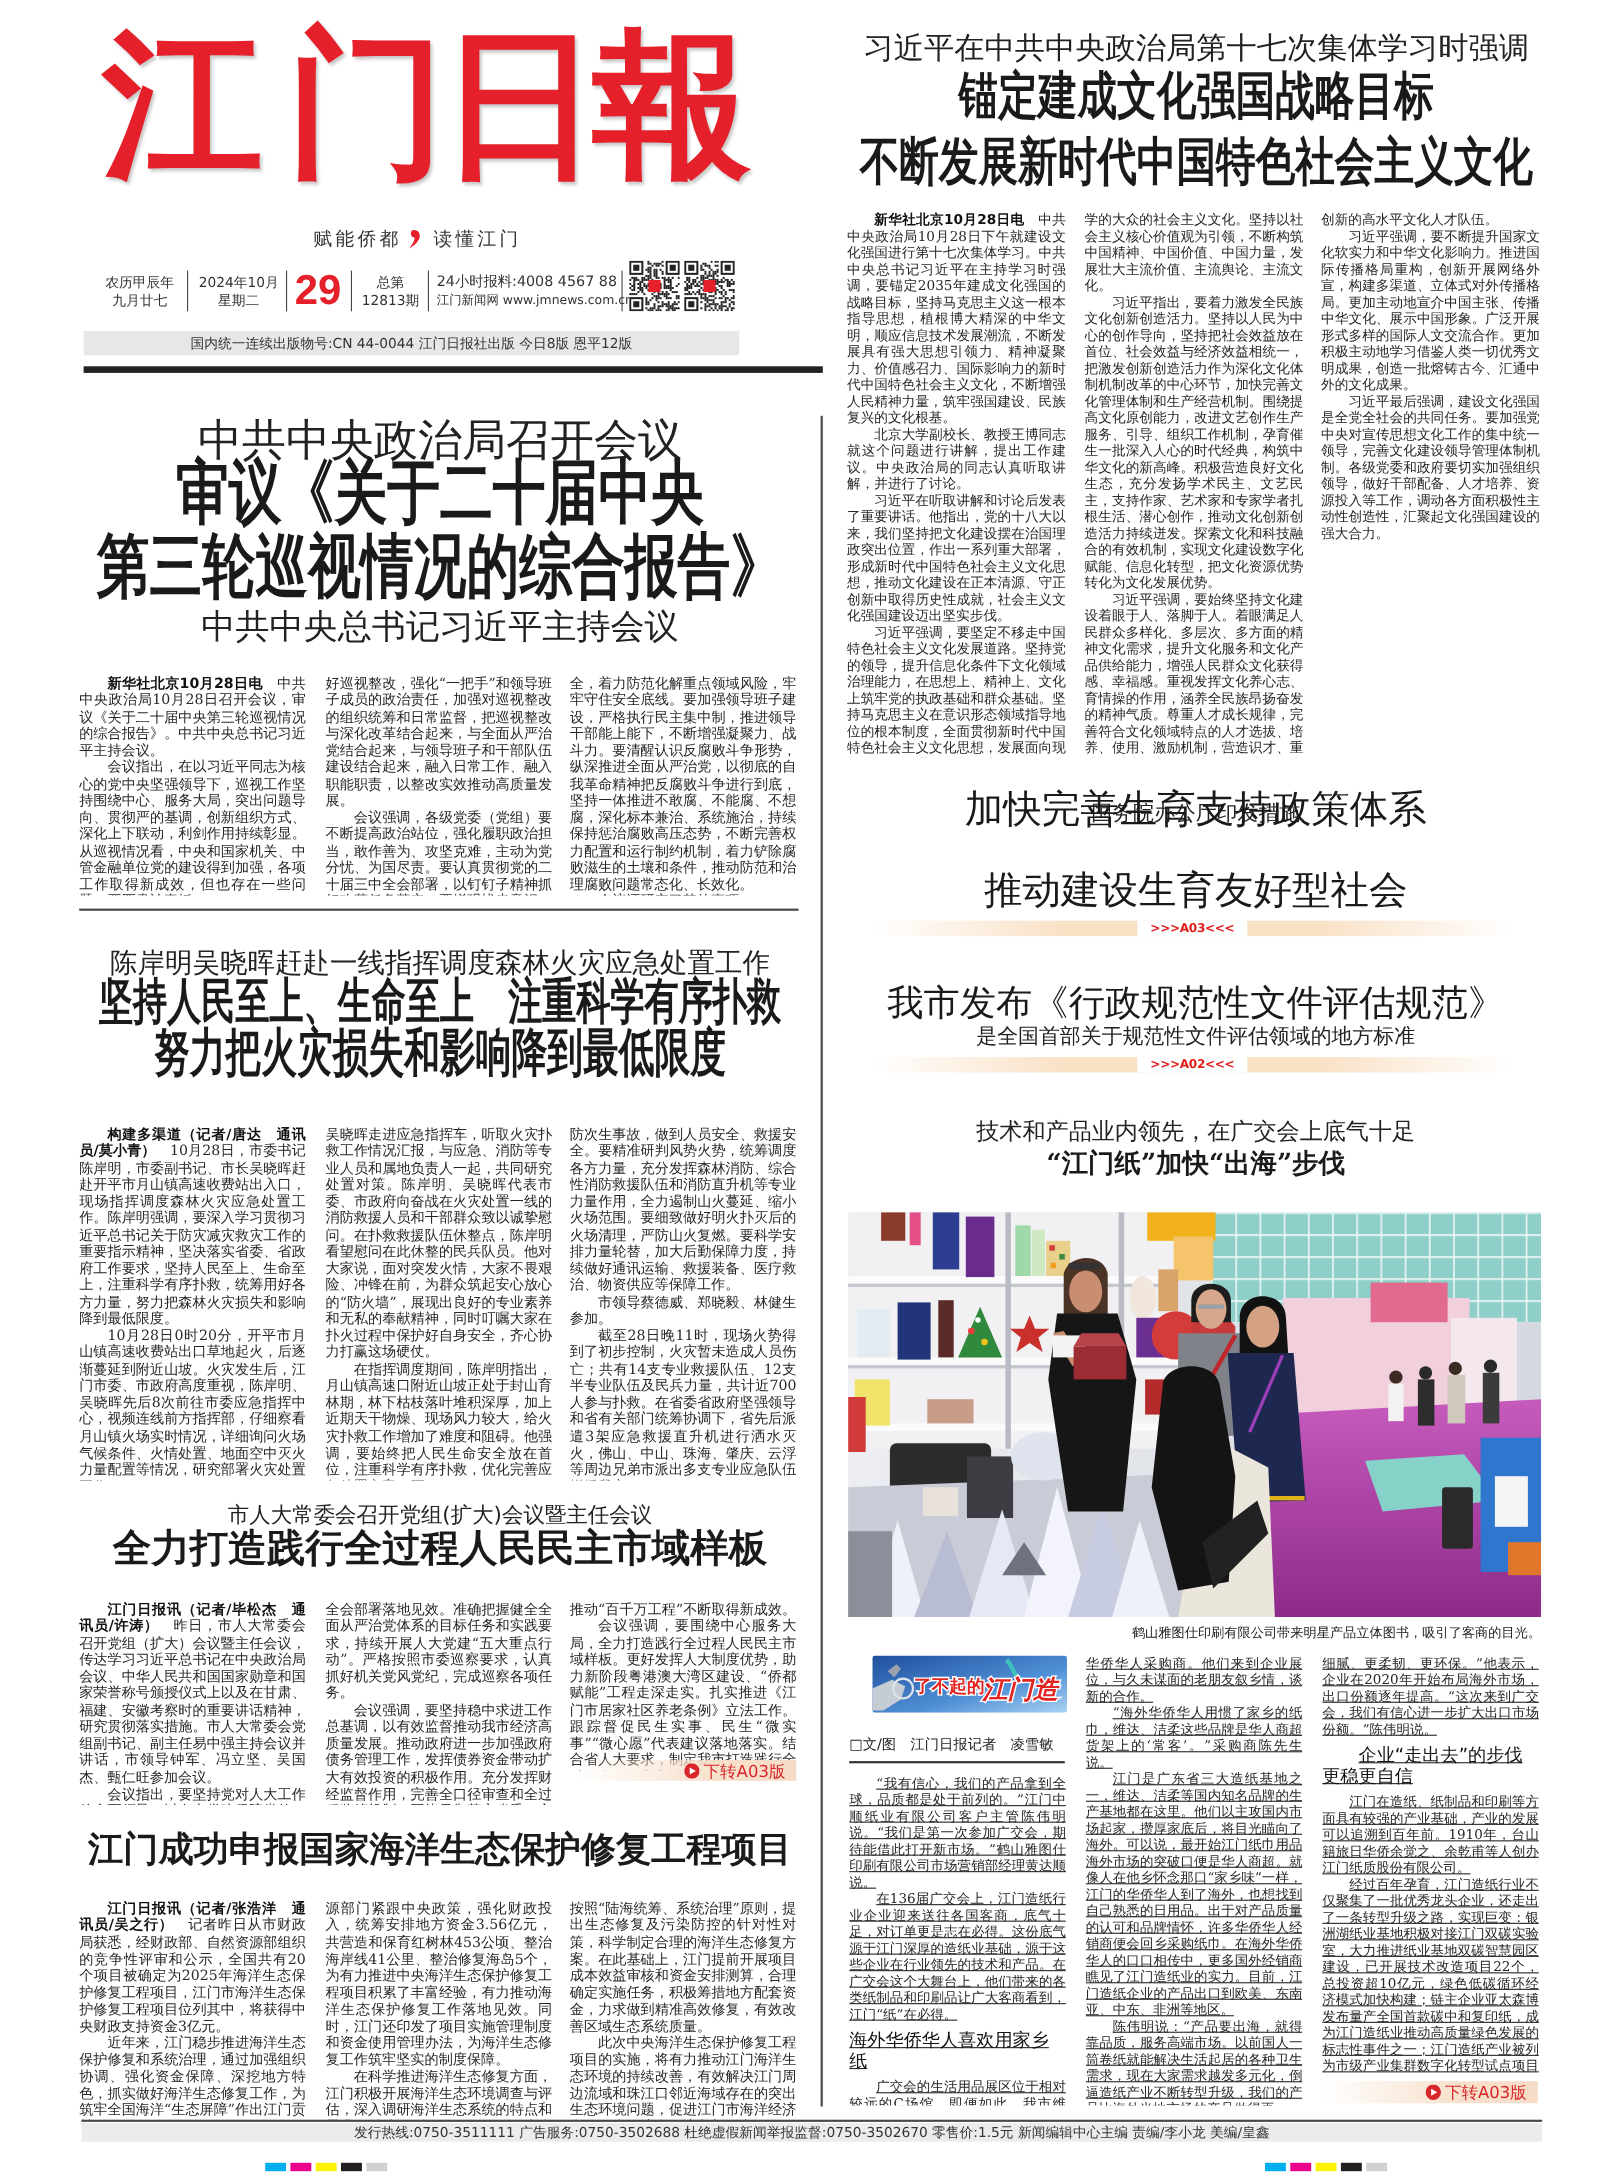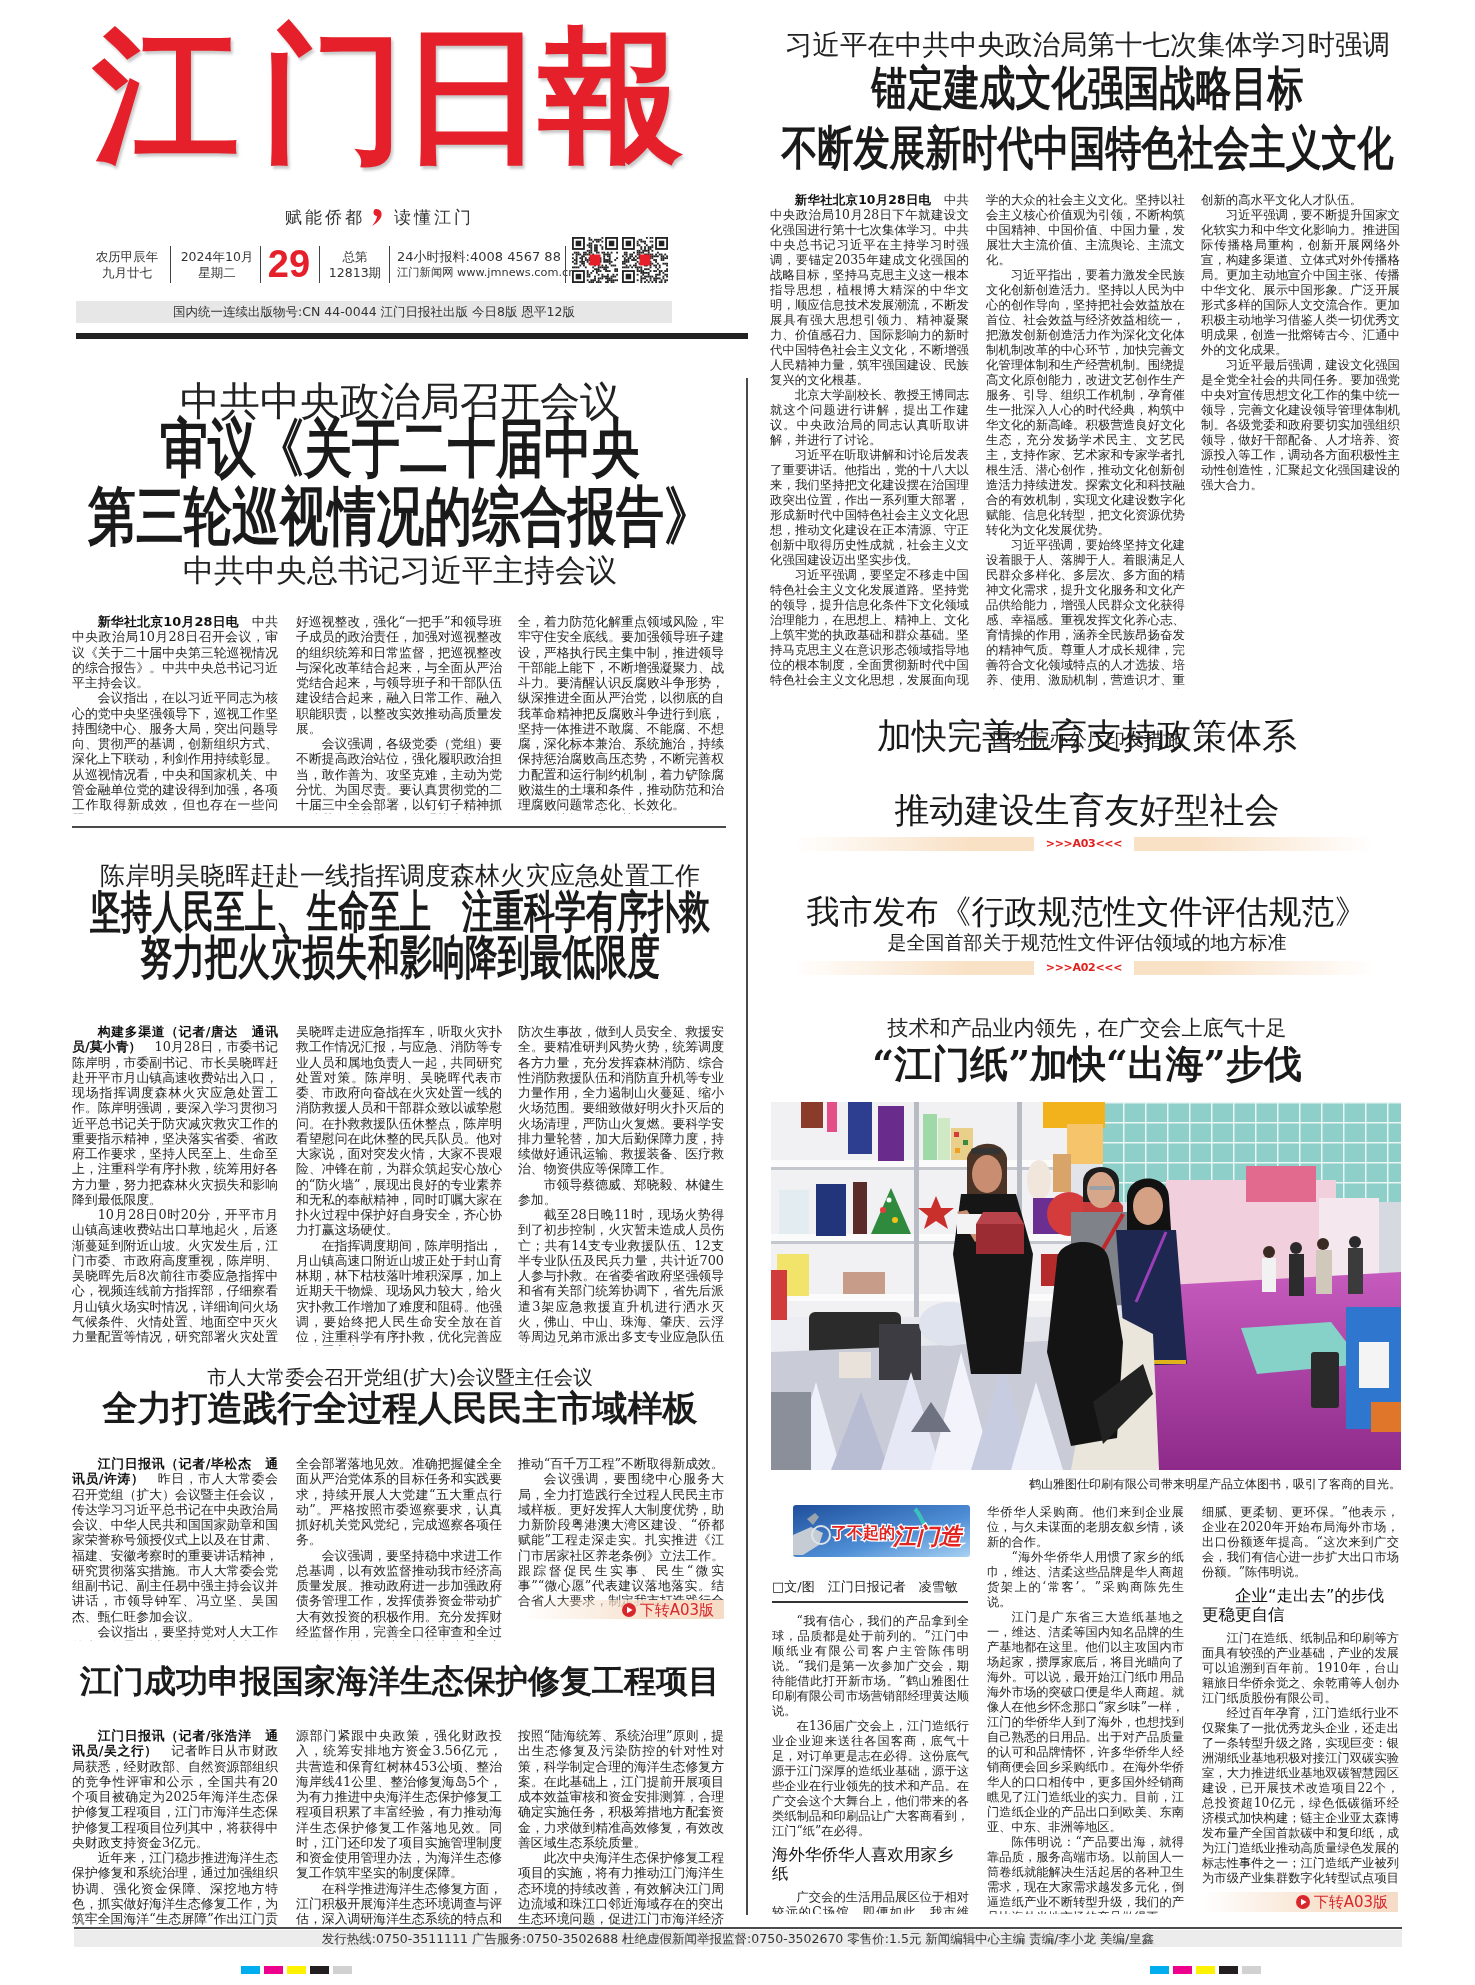--- a/index.html
+++ b/index.html
@@ -25,21 +25,21 @@
 .hl.right{left:770px;width:634px;}
 .cond{transform-origin:50% 0;}
 
 
 .col{position:absolute;overflow:hidden;color:#262626;}
 .col p{margin:0;text-indent:2em;text-align:justify;}
 .col p.cont{text-indent:0;}
 .col .lead{font-family:"DejaVu Sans",sans-serif;font-weight:bold;color:#111;}
 .colL{font-size:12.85px;line-height:15.25px;width:206px;margin-top:12px;}
 .colR{font-size:12.4px;line-height:15px;width:199px;}
-.colF{font-size:12.25px;line-height:15px;width:197px;}
+.colF{font-size:12.25px;line-height:15px;width:197px;text-decoration:underline;}
 .col .subhead{font-family:"DejaVu Sans",sans-serif;font-size:16.5px;line-height:19px;margin:6px 0 7px;color:#111;text-align:left;}
 .sub-indent .subhead{text-indent:2em;}
 
 
 .band{position:absolute;display:flex;justify-content:center;align-items:center;background:linear-gradient(to right,rgba(250,226,200,0) 0%,#f9e1c6 30%,#f9e1c6 70%,rgba(250,226,200,0) 100%);}
 .band-label{background:#fff;padding:0 12px;color:#e0201c;font-family:"DejaVu Sans",sans-serif;font-weight:bold;font-size:11px;line-height:14px;letter-spacing:-0.3px;}
 .jump{position:absolute;display:flex;justify-content:flex-end;align-items:center;padding-right:10px;background:linear-gradient(to right,rgba(248,226,206,0) 0%,#f7e0cb 65%,#f6dcc6 100%);}
 .jump-text{color:var(--jump);font-family:"DejaVu Sans",sans-serif;font-size:15px;line-height:18px;margin-left:4px;}
 
 .rule{position:absolute;background:#4a4a4a;}
@@ -644,21 +644,21 @@
     <span class="band-label">&gt;&gt;&gt;A03&lt;&lt;&lt;</span>
   </div>
 
   <div class="hl right sans" style="top:895px;font-size:33px;color:#1a1a1a">我市发布《行政规范性文件评估规范》</div>
   <div class="hl right sans" style="top:933px;font-size:19px;color:#222">是全国首部关于规范性文件评估领域的地方标准</div>
   <div class="band" style="left:793px;top:961px;width:582px;height:14px">
     <span class="band-label">&gt;&gt;&gt;A02&lt;&lt;&lt;</span>
   </div>
 
   <div class="hl right sans" style="top:1018px;font-size:21px;color:#222">技术和产品业内领先，在广交会上底气十足</div>
-  <div class="hl right serif heavy" style="top:1045px;font-size:38px">“江门纸”加快“出海”步伐</div>
+  <div class="hl right serif heavy" style="top:1045px;font-size:24px">“江门纸”加快“出海”步伐</div>
 
   <svg class="a" style="left:771px;top:1102px" width="630" height="368" viewBox="0 0 630 368">
     <defs>
       <linearGradient id="gFloor" x1="0" y1="0" x2="0" y2="1">
           <stop offset="0" stop-color="#c65bbd"></stop>
           <stop offset="1" stop-color="#8e2a8a"></stop>
         </linearGradient>
       <linearGradient id="gWall" x1="0" y1="0" x2="1" y2="0">
           <stop offset="0" stop-color="#eceef3"></stop>
           <stop offset="1" stop-color="#d6d8e0"></stop>

